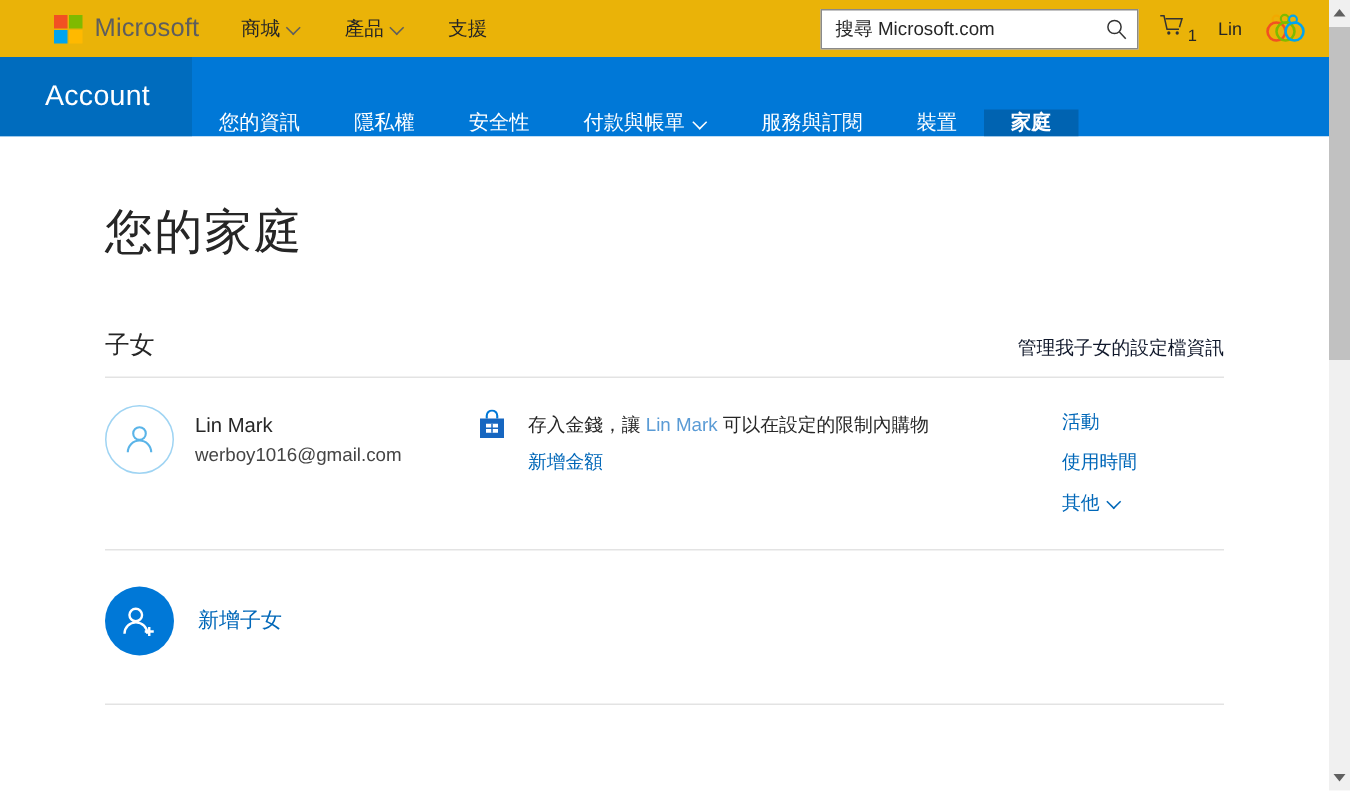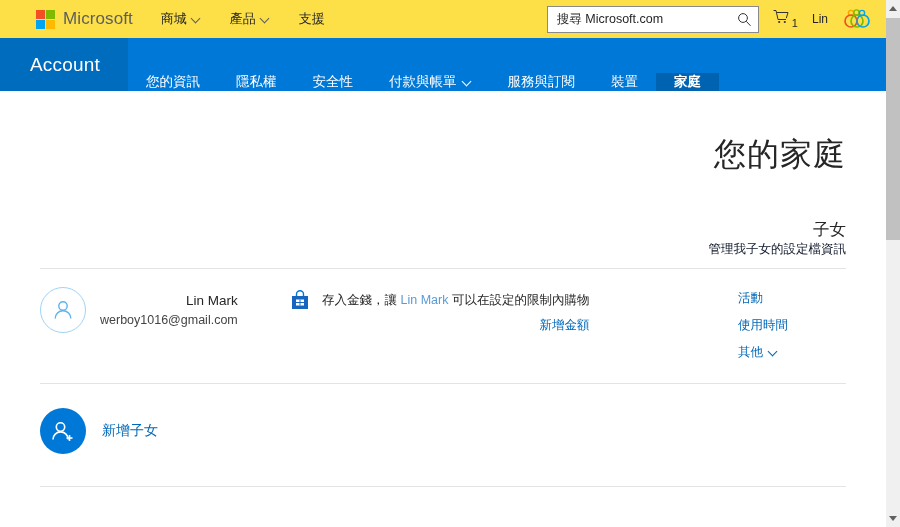--- a/index.html
+++ b/index.html
@@ -9,21 +9,21 @@
     background: #ffffff;
     font-family: "Liberation Sans", "DejaVu Sans", sans-serif;
     color: #262626;
   }
   .page { position: relative; width: 900px; height: 527px; overflow: hidden; }
 
   
   .global-header {
     position: absolute; top: 0; left: 0;
     width: 886px; height: 38px;
-    background: #fde047;
+    background: #eab308;
     display: flex; align-items: center;
   }
   .ms-logo-link {
     display: flex; align-items: center;
     margin-left: 36px; text-decoration: none;
   }
   .ms-squares {
     width: 19px; height: 19px;
     display: grid;
     grid-template-columns: 9px 9px;
@@ -104,31 +104,29 @@
     border-right: 1.4px solid #ffffff;
     border-bottom: 1.4px solid #ffffff;
     transform: rotate(45deg);
   }
 
   
   .content {
     position: absolute; top: 91px; left: 0;
     width: 886px; height: 308px;
     background: #fff;
-    padding: 0 40px;
-    text-align: right;
+    padding: 0 70px;
   }
   .page-title {
     font-size: 32px; font-weight: normal; color: #262626;
     margin-top: 42px; letter-spacing: 1px;
   }
   .section-head {
     display: flex; align-items: flex-end; justify-content: space-between;
     margin-top: 42px;
-    flex-direction: column;
   }
   .section-title { font-size: 16.5px; color: #262626; }
   .section-link {
     font-size: 12.5px; color: #0f172a; cursor: pointer; text-decoration: none;
   }
   .divider { height: 1px; background: #e3e3e3; margin-top: 10px; }
 
   .member-row {
     display: flex; align-items: flex-start;
     padding: 18px 0 12px 0;

